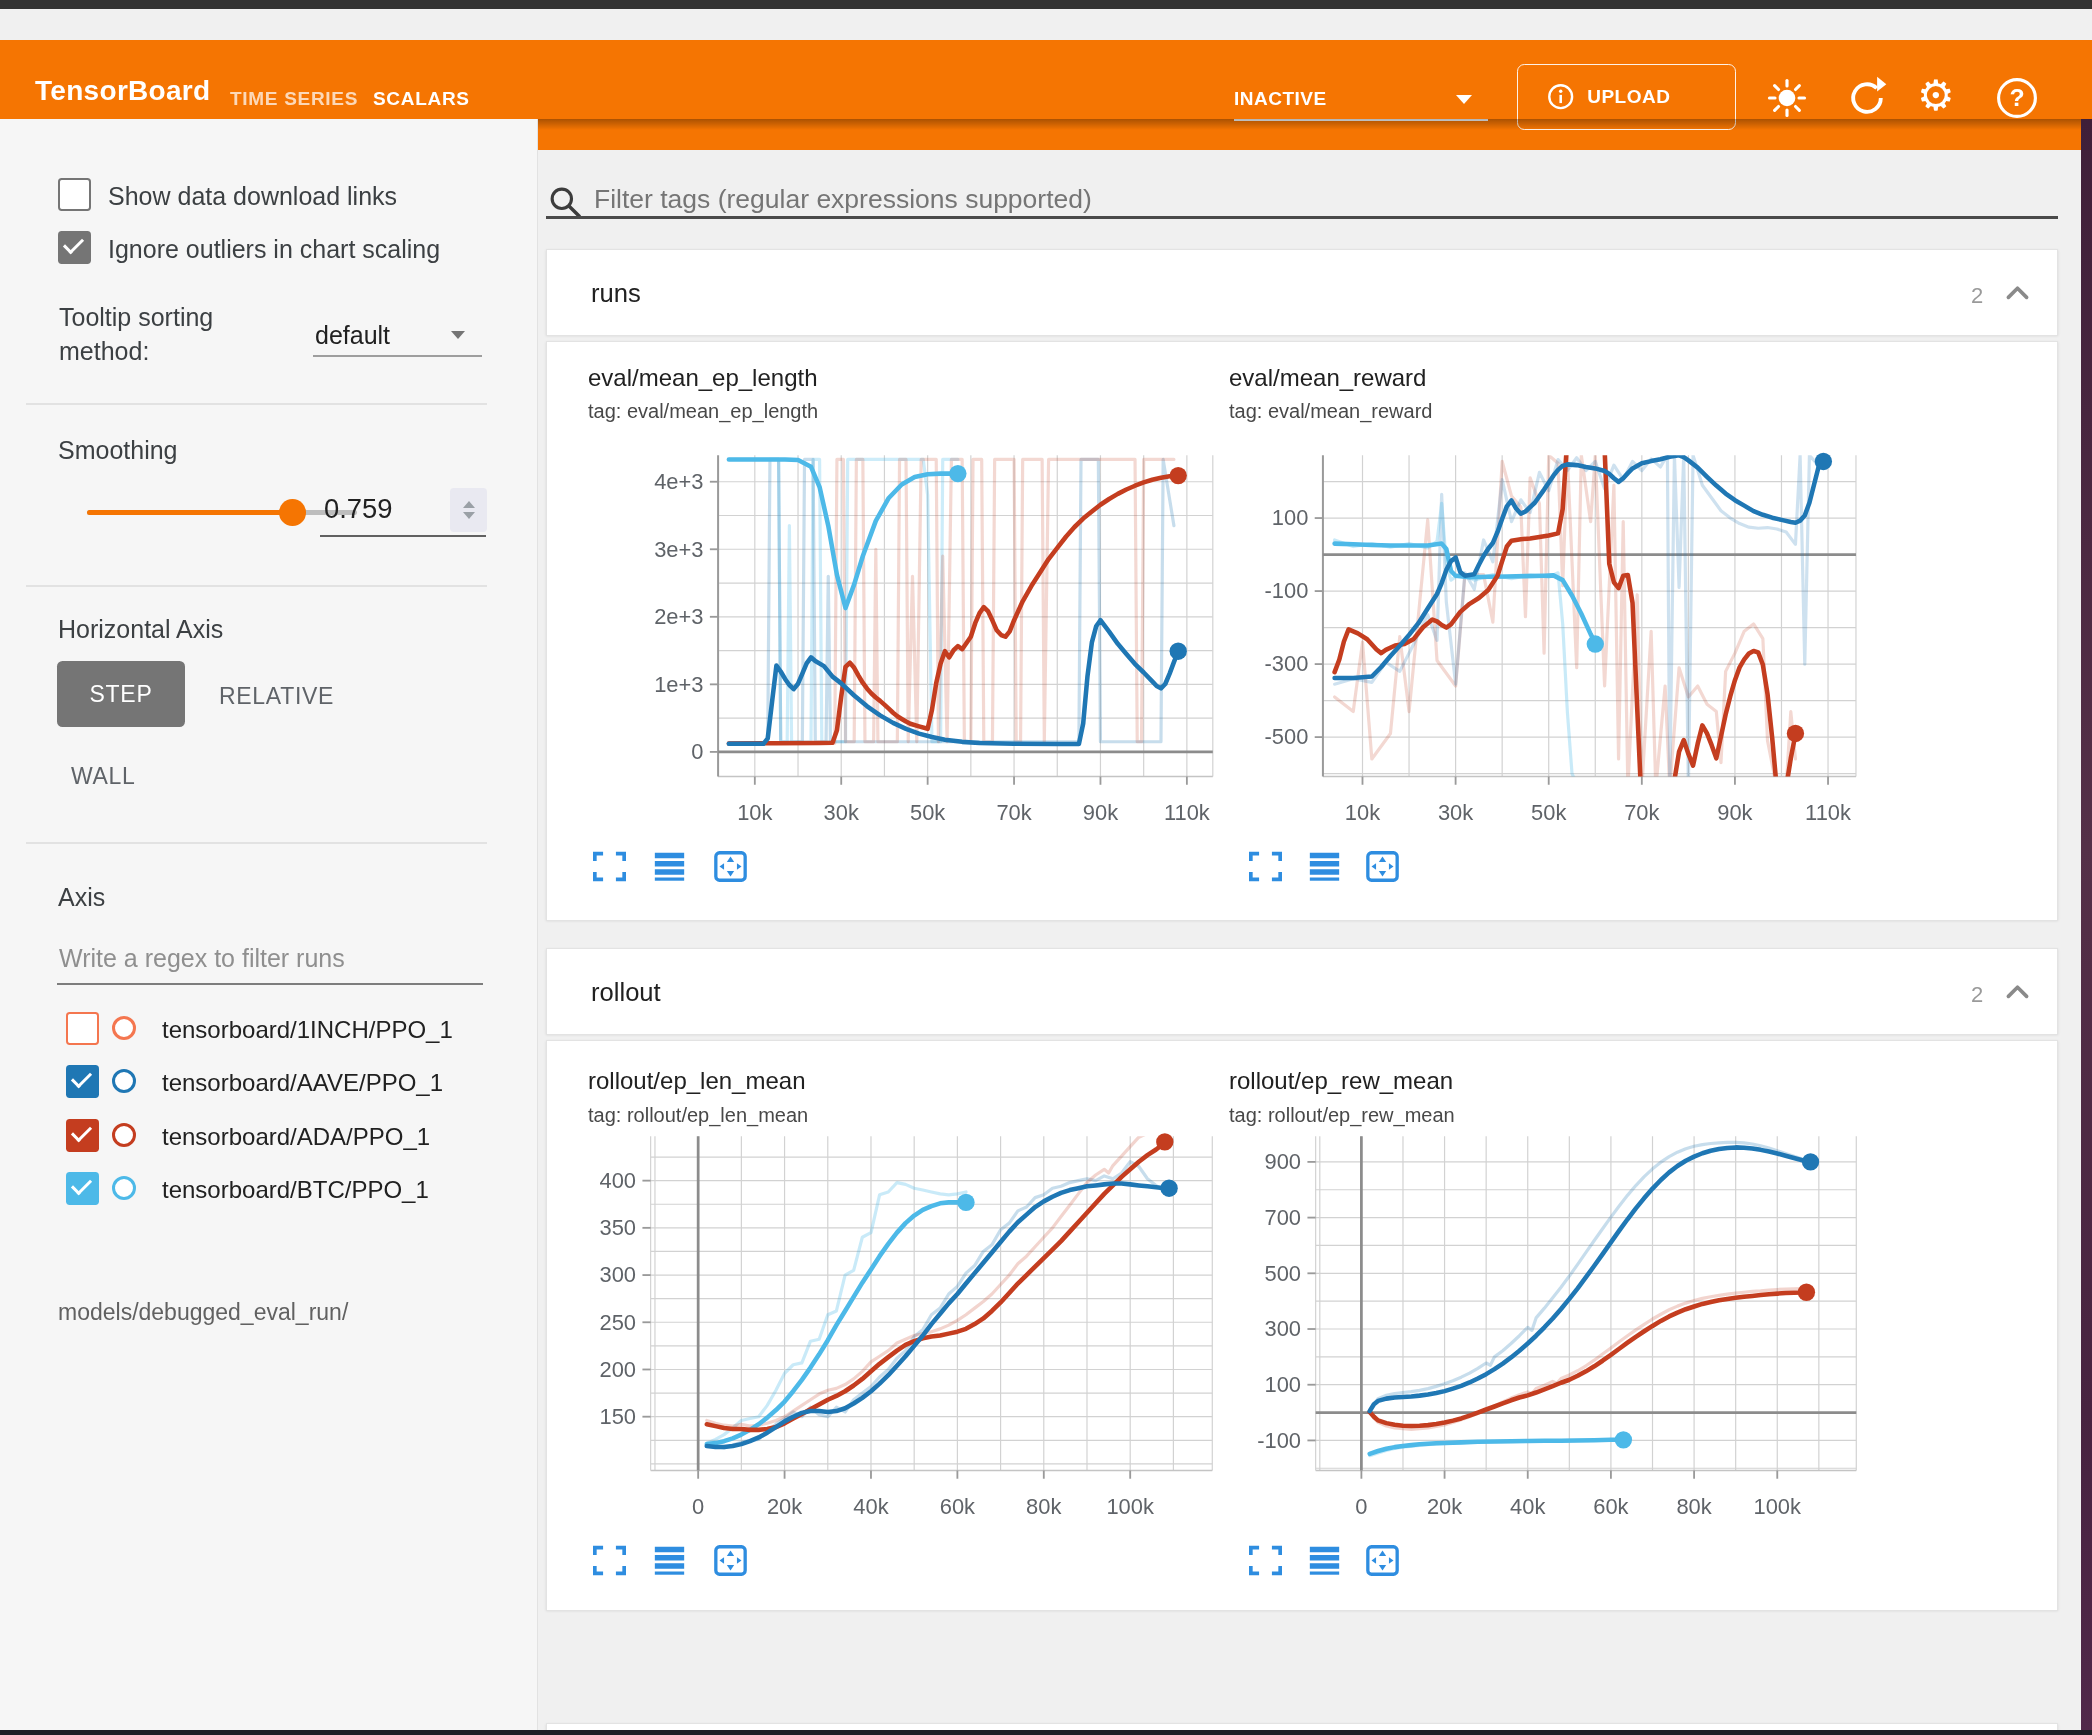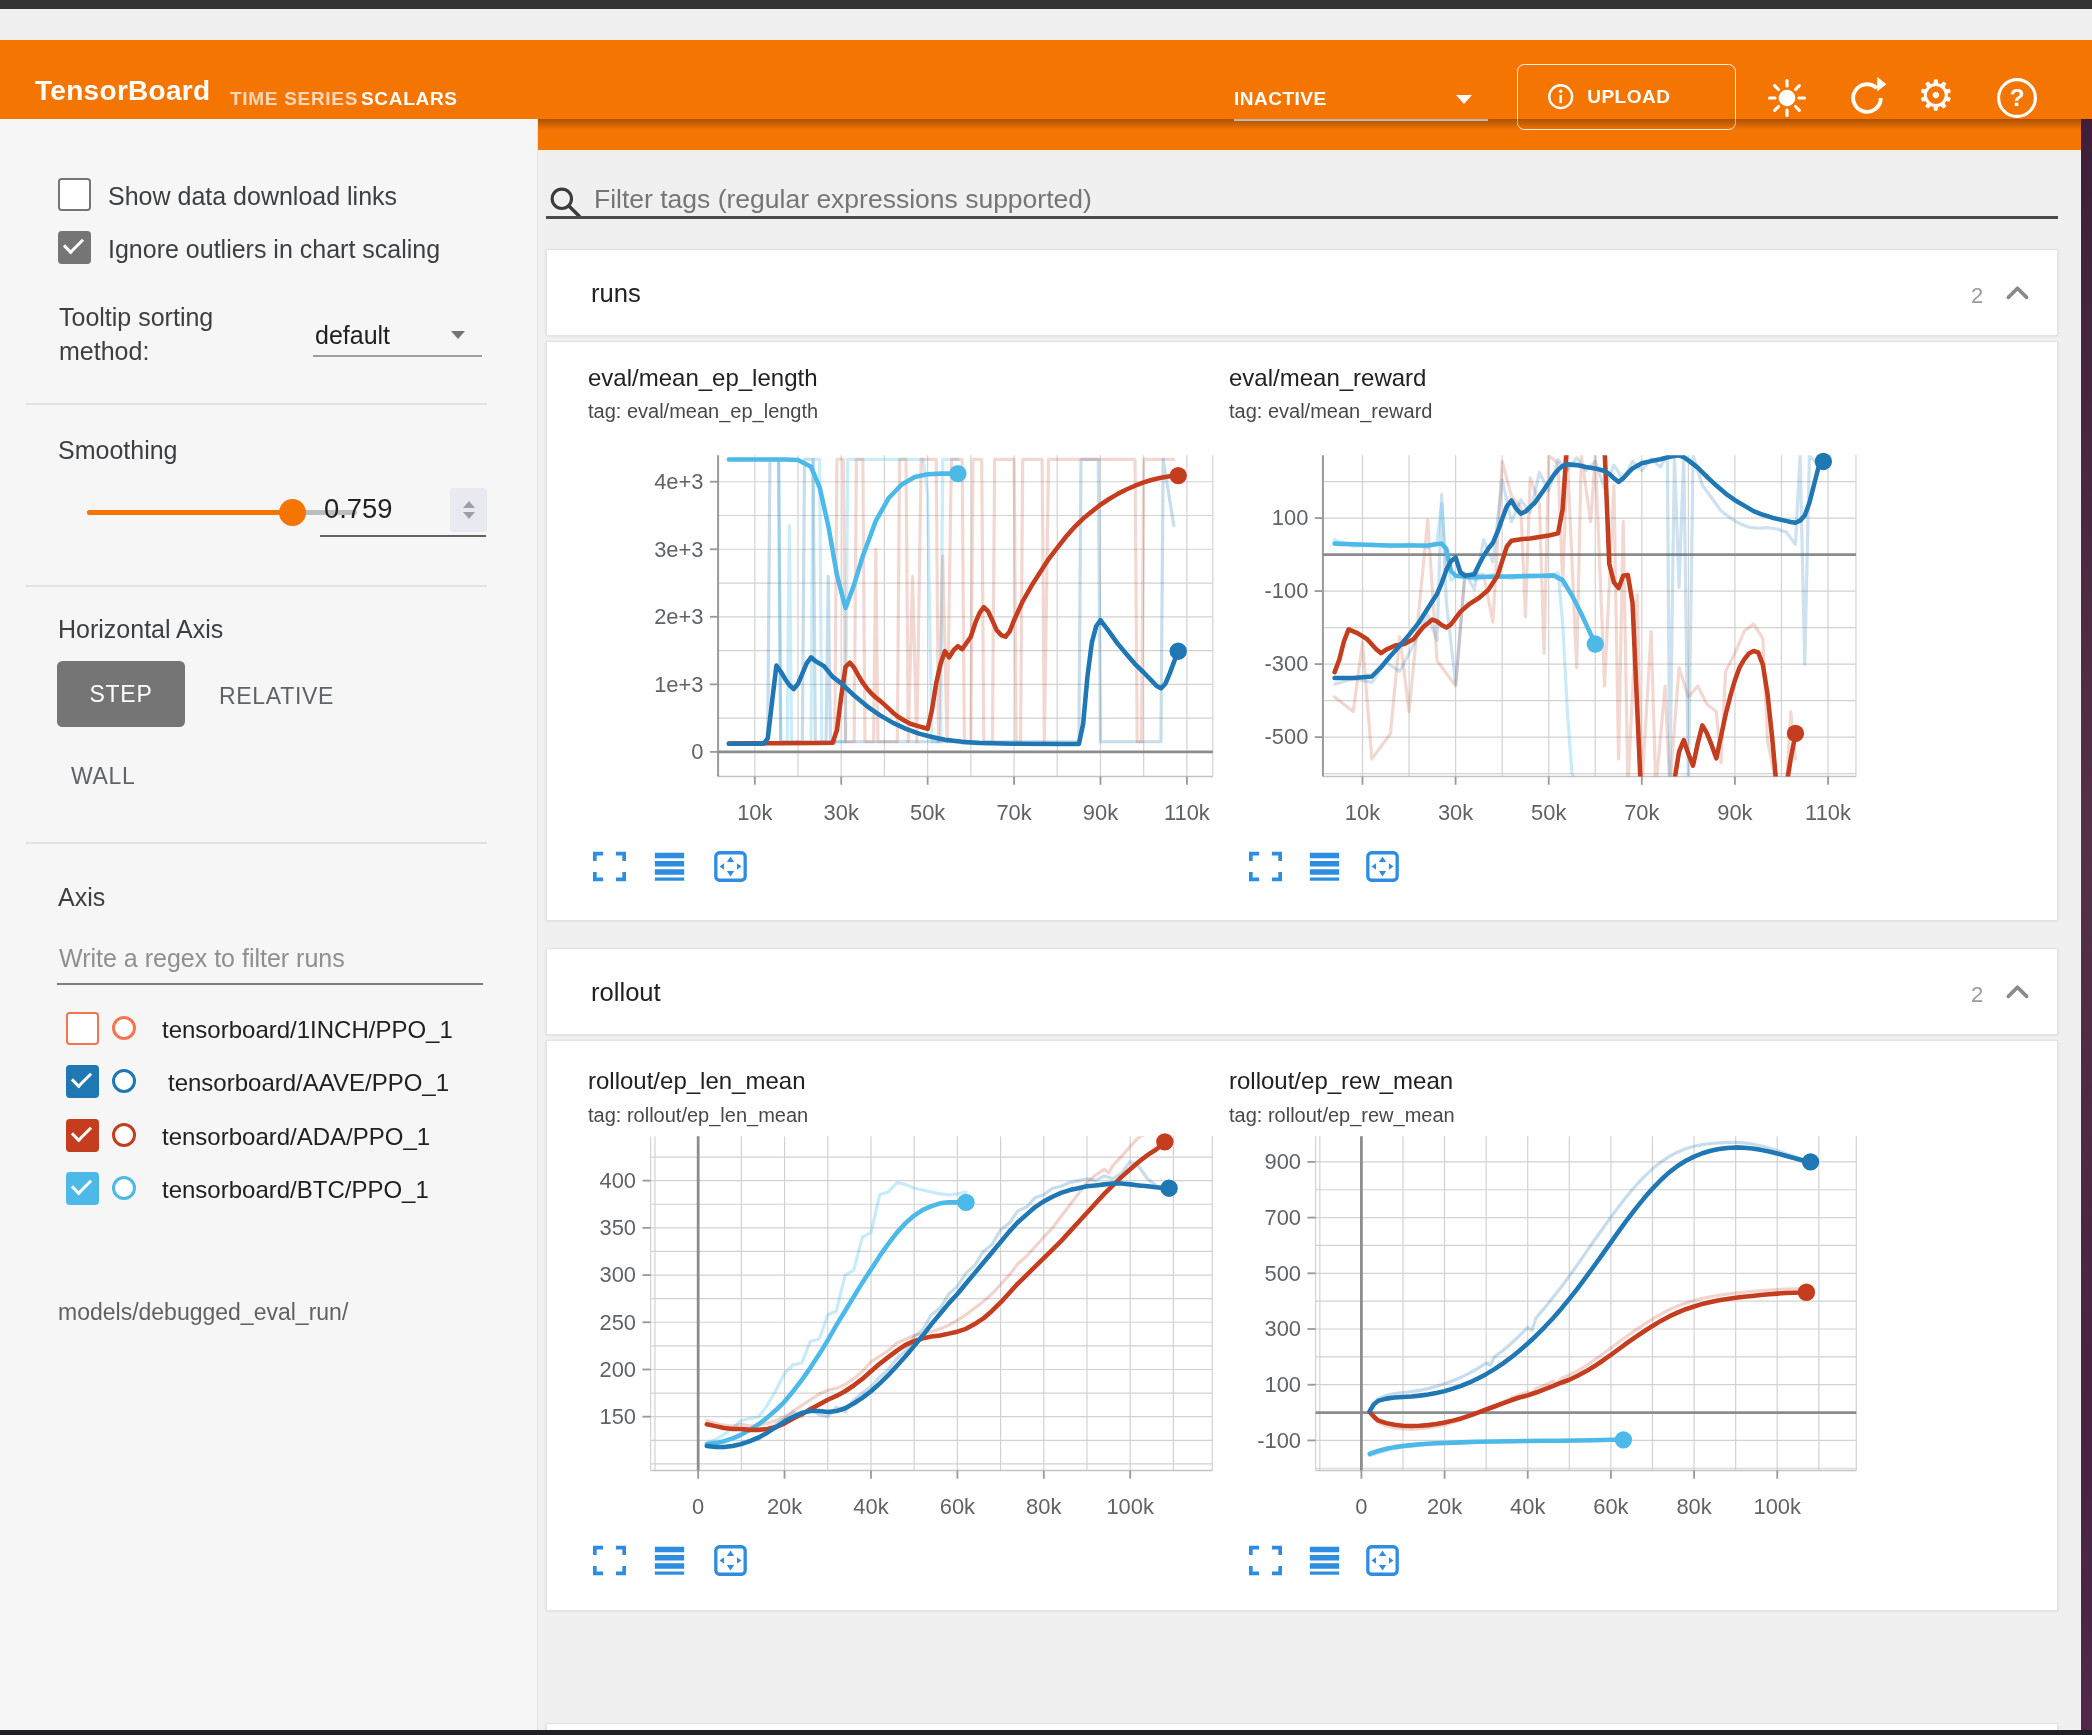--- a/index.html
+++ b/index.html
@@ -60,21 +60,21 @@
 </head>
 <body>
 
 <div id="app">
 
   <div class="abs top-strip"></div>
 
   <div class="abs header">
     <div class="abs logo" style="left:35px;top:35px;">TensorBoard</div>
     <div class="abs tab" style="left:230px;top:48px;">TIME SERIES</div>
-    <div class="abs tab active" style="left:361px;top:48px;">SCALARS</div>
+    <div class="abs tab active" style="left:373px;top:48px;">SCALARS</div>
     <div class="abs tab-underline" style="left:349px;top:106px;width:124px;"></div>
 
     <div class="abs inactive-label" style="left:1234px;top:48px;">INACTIVE</div>
     <div class="abs white-caret" style="left:1456px;top:55px;"></div>
     <div class="abs" style="left:1234px;top:79px;width:254px;height:1.8px;background:#fff;"></div>
 
     <div class="abs upload-btn" style="left:1517px;top:24px;width:217px;height:64px;">
       <svg style="margin-left:29px;" width="27.4" height="27.4" viewBox="0 0 30 30">
         <circle cx="15" cy="15" r="12.5" fill="none" stroke="#fff" stroke-width="2.6"></circle>
         <rect x="13.6" y="13" width="2.8" height="9" fill="#fff"></rect>
@@ -153,21 +153,21 @@
       <div class="abs" style="left: 0px; top: 1010px; width: 537px; height: 40px; padding-left: 36px;">
         <div class="abs checkbox" style="left: 66px; top: 1.8px; border: 2.7px solid rgb(244, 118, 79); background: rgb(255, 255, 255);"></div>
         <div class="abs swatch-circle" style="left: 112px; top: 5.5px; border: 3.7px solid rgb(244, 118, 79);"></div>
         <div class="abs" style="left: 162px; top: 5.5px; font-size: 24px; color: rgb(33, 33, 33);">tensorboard/1INCH/PPO_1</div>
       </div>
       <div class="abs" style="left: 0px; top: 1063px; width: 537px; height: 40px;">
         <div class="abs checkbox" style="left: 66px; top: 1.8px; background: rgb(31, 119, 180);">
           <span class="checkmark"></span>
         </div>
         <div class="abs swatch-circle" style="left: 112px; top: 5.5px; border: 3.7px solid rgb(31, 119, 180);"></div>
-        <div class="abs" style="left: 162px; top: 5.5px; font-size: 24px; color: rgb(33, 33, 33); margin-left: 6px;">tensorboard/AAVE/PPO_1</div>
+        <div class="abs" style="left: 162px; top: 5.5px; font-size: 24px; color: rgb(33, 33, 33);">tensorboard/AAVE/PPO_1</div>
       </div>
       <div class="abs" style="left: 0px; top: 1117px; width: 537px; height: 40px;">
         <div class="abs checkbox" style="left: 66px; top: 1.8px; background: rgb(196, 61, 31);">
           <span class="checkmark"></span>
         </div>
         <div class="abs swatch-circle" style="left: 112px; top: 5.5px; border: 3.7px solid rgb(196, 61, 31);"></div>
         <div class="abs" style="left: 162px; top: 5.5px; font-size: 24px; color: rgb(33, 33, 33);">tensorboard/ADA/PPO_1</div>
       </div>
       <div class="abs" style="left: 0px; top: 1170px; width: 537px; height: 40px;">
         <div class="abs checkbox" style="left: 66px; top: 1.8px; background: rgb(77, 185, 232);">

